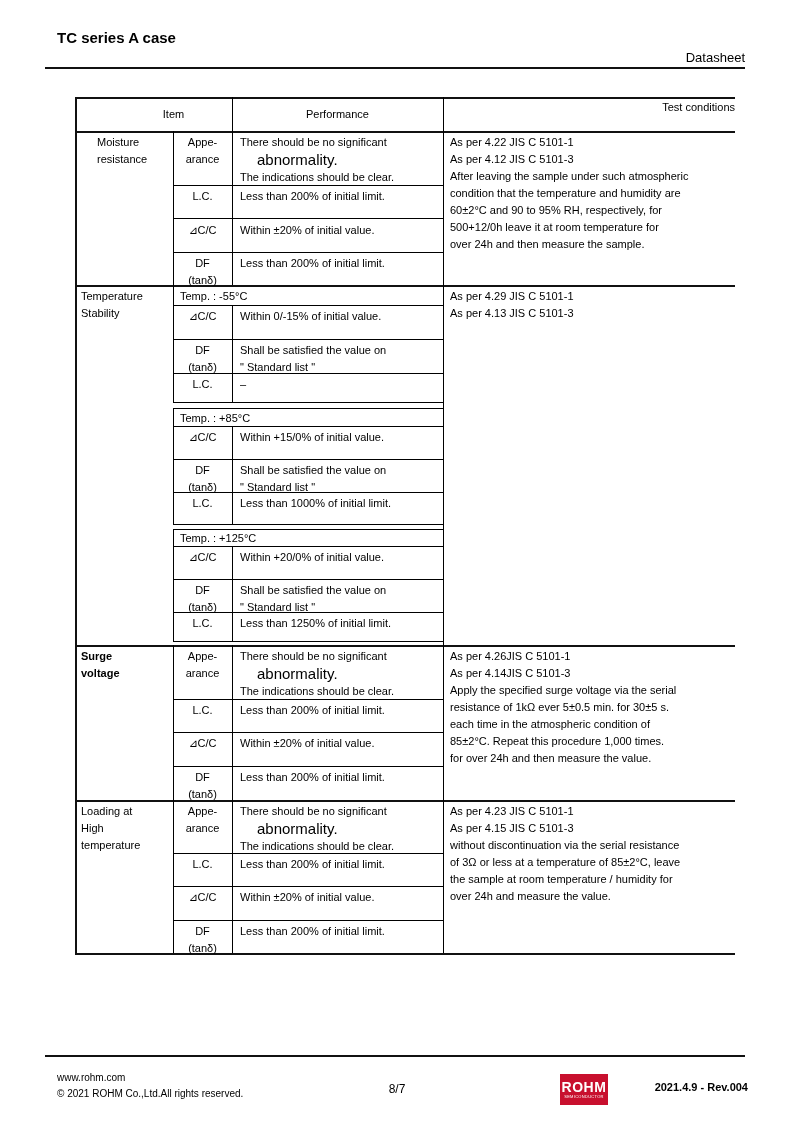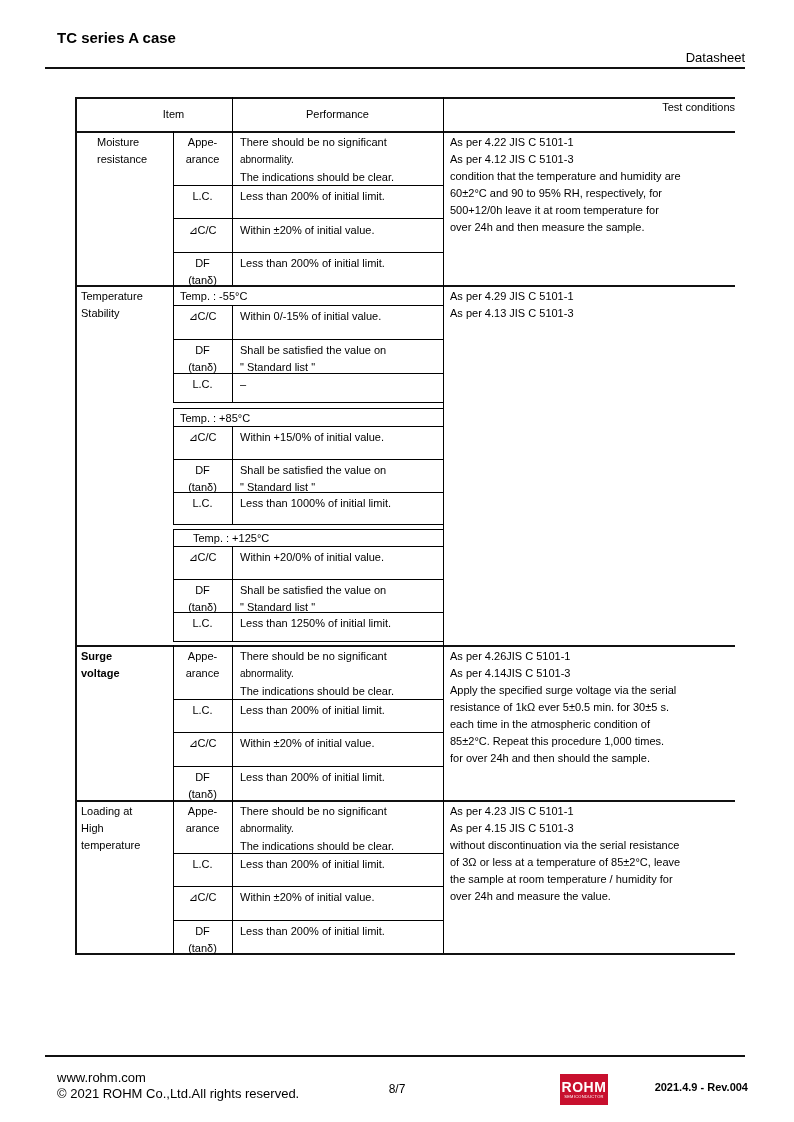--- a/index.html
+++ b/index.html
@@ -11,24 +11,24 @@
   }
   .hl { position:absolute; background:#000; height:1px; }
   .hl2 { position:absolute; background:#111; height:2px; }
   .vl { position:absolute; background:#000; width:1px; }
   .vl2 { position:absolute; background:#111; width:2px; }
   .cell { position:absolute; font-size:11px; line-height:16px; white-space:nowrap; }
   .lh17 { line-height:17px; }
   .ctr { display:flex; align-items:center; justify-content:center; text-align:center; }
   .lblcol { left:173px; width:59px; text-align:center; }
   .hdr { font-size:11px; }
-  .perf-app div:nth-child(2) { font-size:10px; line-height:18px; }
+  .perf-app div:nth-child(2) { font-size:15px; line-height:18px;margin-left:17px; }
   .title { position:absolute; left:57px; top:29px; font-size:15px; font-weight:bold; }
   .dsheet { position:absolute; right:49px; top:50px; font-size:13px; }
-  .foot-small { position:absolute; font-size:13px; line-height:15px; }
+  .foot-small { position:absolute; font-size:10px; line-height:15px; }
   .pagenum { position:absolute; left:0; top:1082px; width:794px; text-align:center; font-size:12px; }
   .rev { position:absolute; right:46px; top:1081px; font-size:11px; font-weight:bold; }
   .logo { position:absolute; left:560px; top:1074px; width:48px; height:31px;
           display:flex; flex-direction:column; align-items:center; justify-content:center; }
   .logo-brand { color:#fff; font-weight:bold; font-size:14px; letter-spacing:0.5px; line-height:14px; }
   .logo-sub { color:#fff; font-size:4px; letter-spacing:0.3px; line-height:6px; }
 </style>
 </head>
 <body>
 
@@ -110,20 +110,21 @@
   <div class="cell lblcol" style="top:222px;">⊿C/C</div>
   <div class="cell" style="left:240px;top:222px;">Within ±20% of initial value.</div>
   <div class="cell lblcol lh17" style="top:255px;">
     <div>DF</div>
     <div>(tanδ)</div>
   </div>
   <div class="cell" style="left:240px;top:255px;">Less than 200% of initial limit.</div>
   <div class="cell lh17" style="left:450px;top:134px;">
     <div>As per 4.22 JIS C 5101-1</div>
     <div>As per 4.12 JIS C 5101-3</div>
+    <div>After leaving the sample under such atmospheric</div>
     <div>condition that the temperature and humidity are</div>
     <div>60±2°C and 90 to 95% RH, respectively, for</div>
     <div>500+12/0h leave it at room temperature for</div>
     <div>over 24h and then measure the sample.</div>
   </div>
 
   <div class="cell lh17" style="left:81px;top:288px;">
     <div>Temperature</div>
     <div>Stability</div>
   </div>
@@ -153,21 +154,21 @@
     <div>DF</div>
     <div>(tanδ)</div>
   </div>
   <div class="cell lh17" style="left:240px;top:462px;">
     <div>Shall be satisfied the value on</div>
     <div>" Standard list "</div>
   </div>
   <div class="cell lblcol" style="top:495px;">L.C.</div>
   <div class="cell" style="left:240px;top:495px;">Less than 1000% of initial limit.</div>
 
-  <div class="cell" style="left:180px;top:530px;margin-left:13px;">Temp. : +125°C</div>
+  <div class="cell" style="left:180px;top:530px;">Temp. : +125°C</div>
   <div class="cell lblcol" style="top:549px;">⊿C/C</div>
   <div class="cell" style="left:240px;top:549px;">Within +20/0% of initial value.</div>
   <div class="cell lblcol lh17" style="top:582px;">
     <div>DF</div>
     <div>(tanδ)</div>
   </div>
   <div class="cell lh17" style="left:240px;top:582px;">
     <div>Shall be satisfied the value on</div>
     <div>" Standard list "</div>
   </div>
@@ -196,21 +197,21 @@
     <div>(tanδ)</div>
   </div>
   <div class="cell" style="left:240px;top:769px;">Less than 200% of initial limit.</div>
   <div class="cell lh17" style="left:450px;top:648px;">
     <div>As per 4.26JIS C 5101-1</div>
     <div>As per 4.14JIS C 5101-3</div>
     <div>Apply the specified surge voltage via the serial</div>
     <div>resistance of 1kΩ ever 5±0.5 min. for 30±5 s.</div>
     <div>each time in the atmospheric condition of</div>
     <div>85±2°C. Repeat this procedure 1,000 times.</div>
-    <div>for over 24h and then should the sample.</div>
+    <div>for over 24h and then measure the value.</div>
   </div>
 
   <div class="cell lh17" style="left:81px;top:803px;">
     <div>Loading at</div>
     <div>High</div>
     <div>temperature</div>
   </div>
   <div class="cell lblcol lh17" style="top:803px;">
     <div>Appe-</div>
     <div>arance</div>

